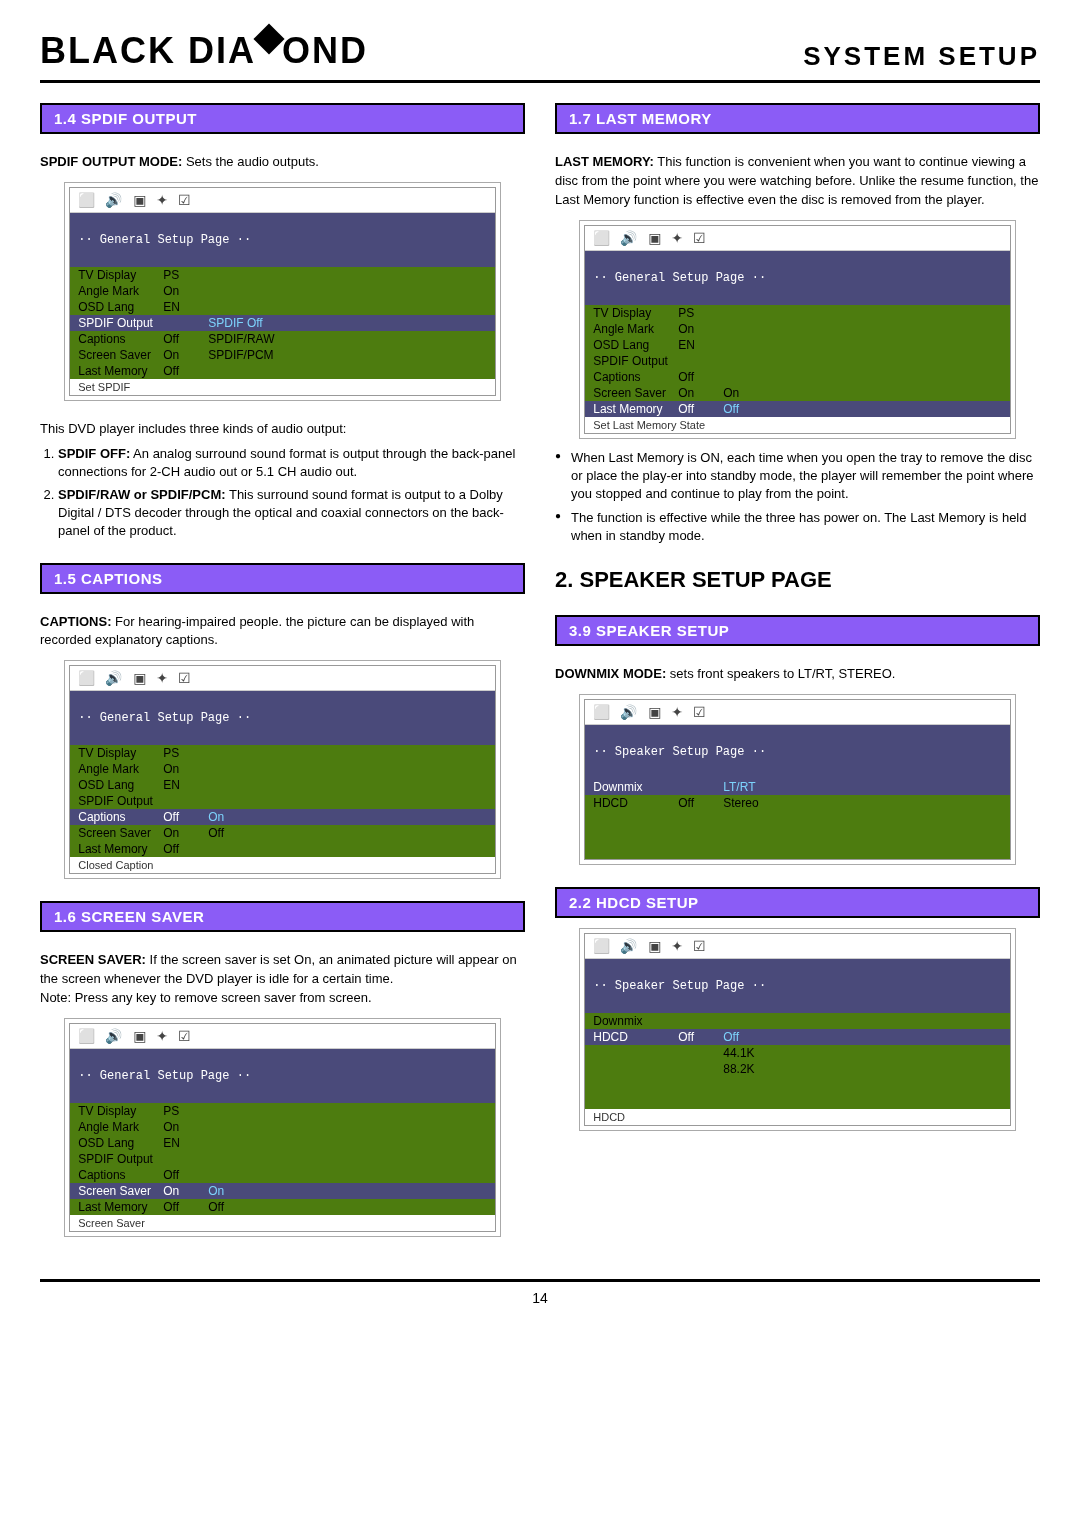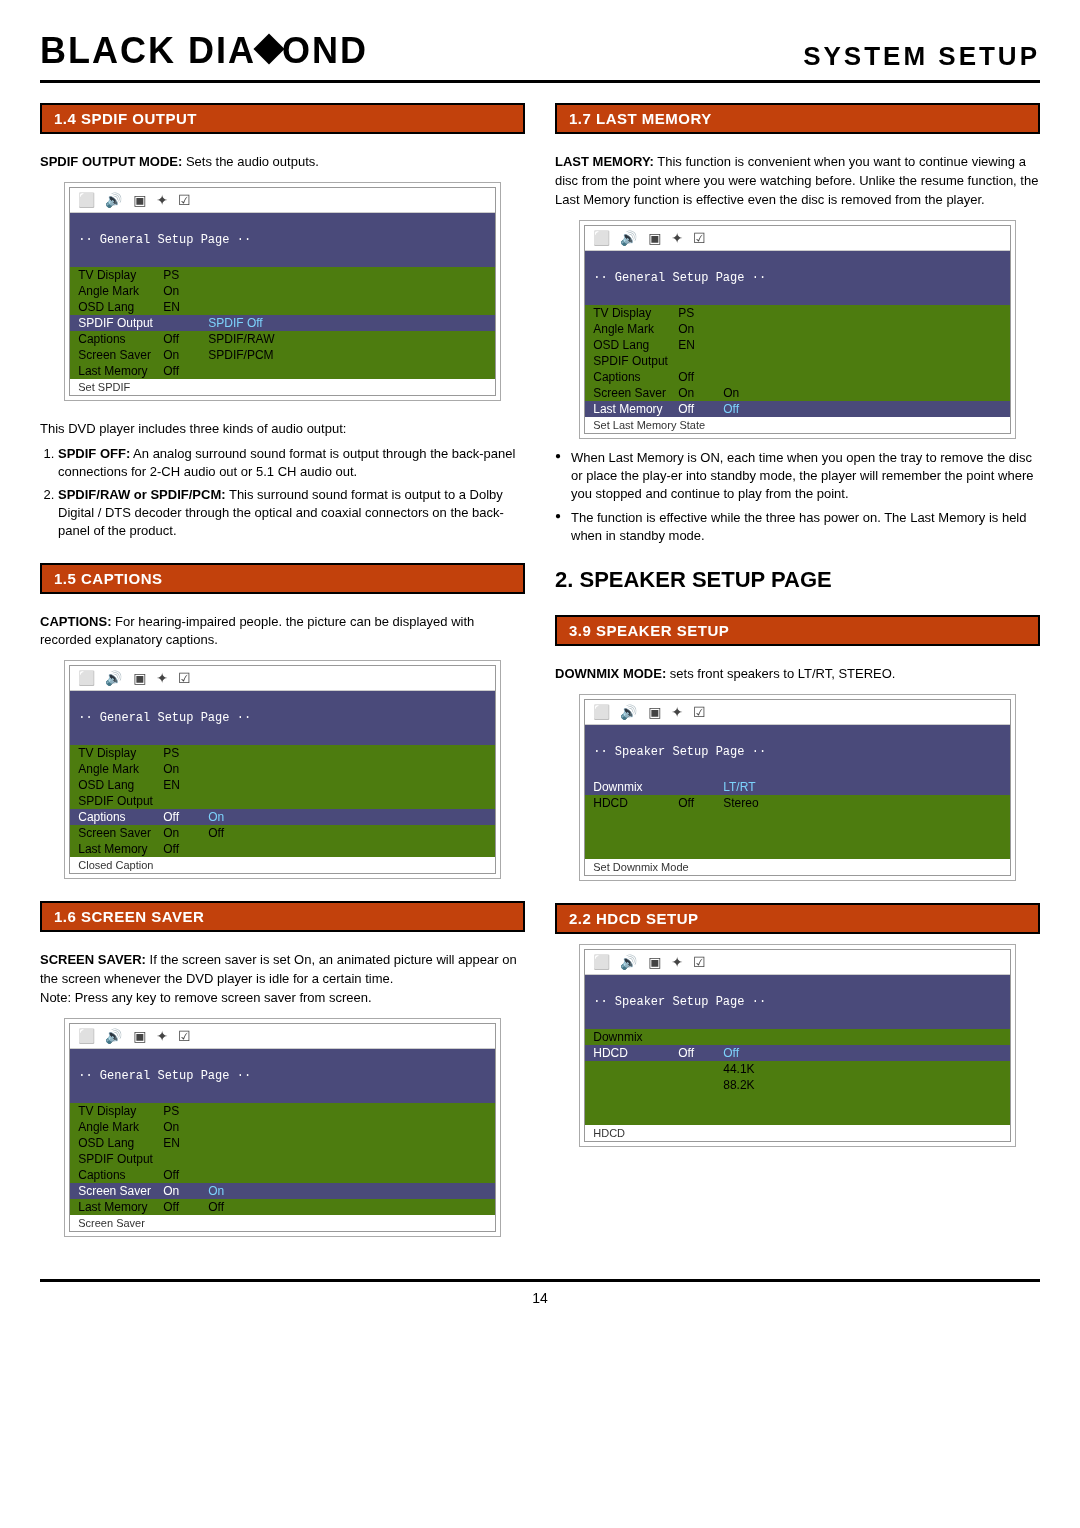--- a/index.html
+++ b/index.html
@@ -26,21 +26,21 @@
       align-items: flex-end;
       margin-bottom: 8px;
     }
     .brand-logo {
       font-size: 36px;
       font-weight: 900;
       letter-spacing: 2px;
       font-family: Arial Black, Arial, sans-serif;
       text-transform: uppercase;
       display: flex;
-      align-items: center;
+      align-items: flex-start;
     }
     .brand-logo .diamond {
       display: inline-block;
       width: 22px;
       height: 22px;
       background: #000;
       transform: rotate(45deg);
       margin: 0 2px;
       position: relative;
       top: -2px;
@@ -72,21 +72,21 @@
     .content {
       display: grid;
       grid-template-columns: 1fr 1fr;
       gap: 0 30px;
     }
     .left-col { }
     .right-col { }
 
     
     .section-heading {
-      background: #c2410c;
+      background: #8b5cf6;
       color: #fff;
       font-weight: bold;
       font-size: 15px;
       padding: 5px 12px;
       margin-bottom: 10px;
       letter-spacing: 0.5px;
       border: 2px solid #000;
     }
 
     .section-block {
@@ -424,21 +424,20 @@
               <span class="menu-col-val2">LT/RT</span>
             </div>
             <div class="menu-row">
               <span class="menu-col-label">HDCD</span>
               <span class="menu-col-val1">Off</span>
               <span class="menu-col-val2" style="color:#000">Stereo</span>
             </div>
             <div class="menu-row">&nbsp;</div>
             <div class="menu-row">&nbsp;</div>
             <div class="menu-row">&nbsp;</div>
-            <div class="menu-footer-row">Set Downmix Mode</div>
           </div>
         </div>
       </div>
 
       <div class="section-block">
         <div class="section-heading">2.2 HDCD SETUP</div>
         <div class="menu-box">
           <div class="menu-box-inner">
             <div class="menu-icons-row">
               <span class="menu-icon">⬜</span>

